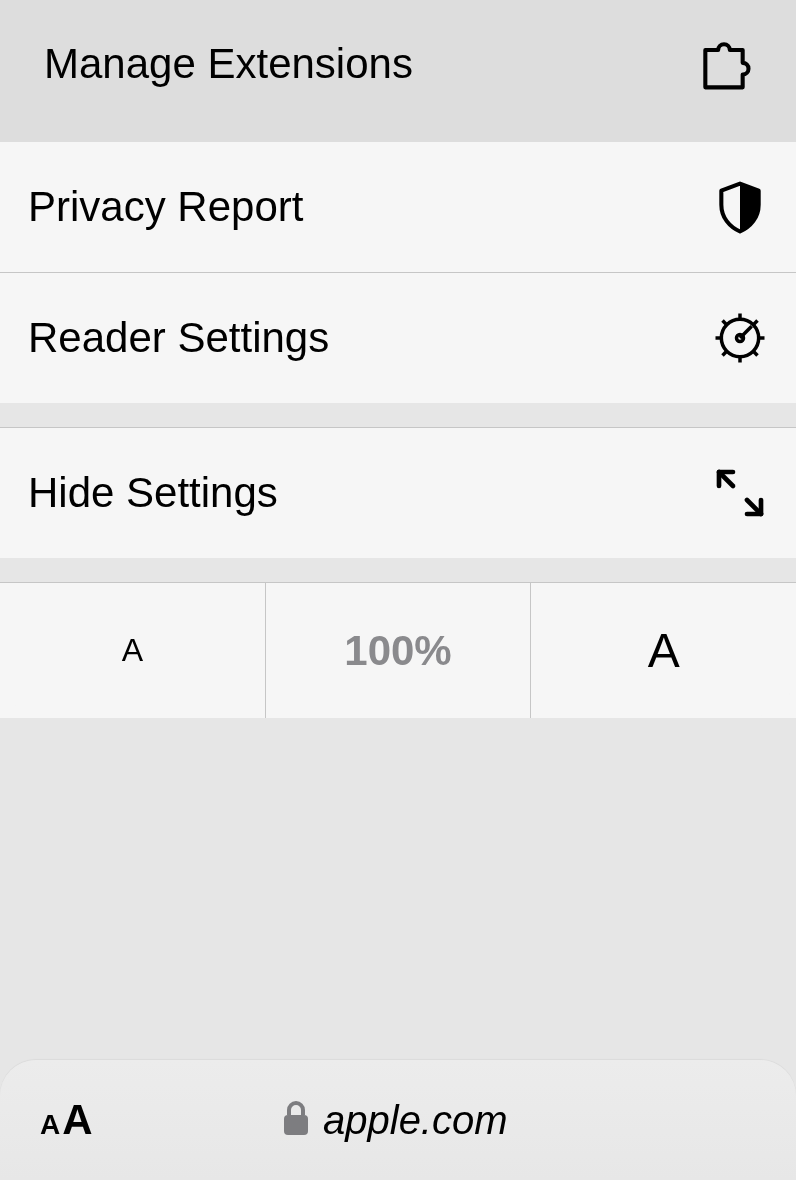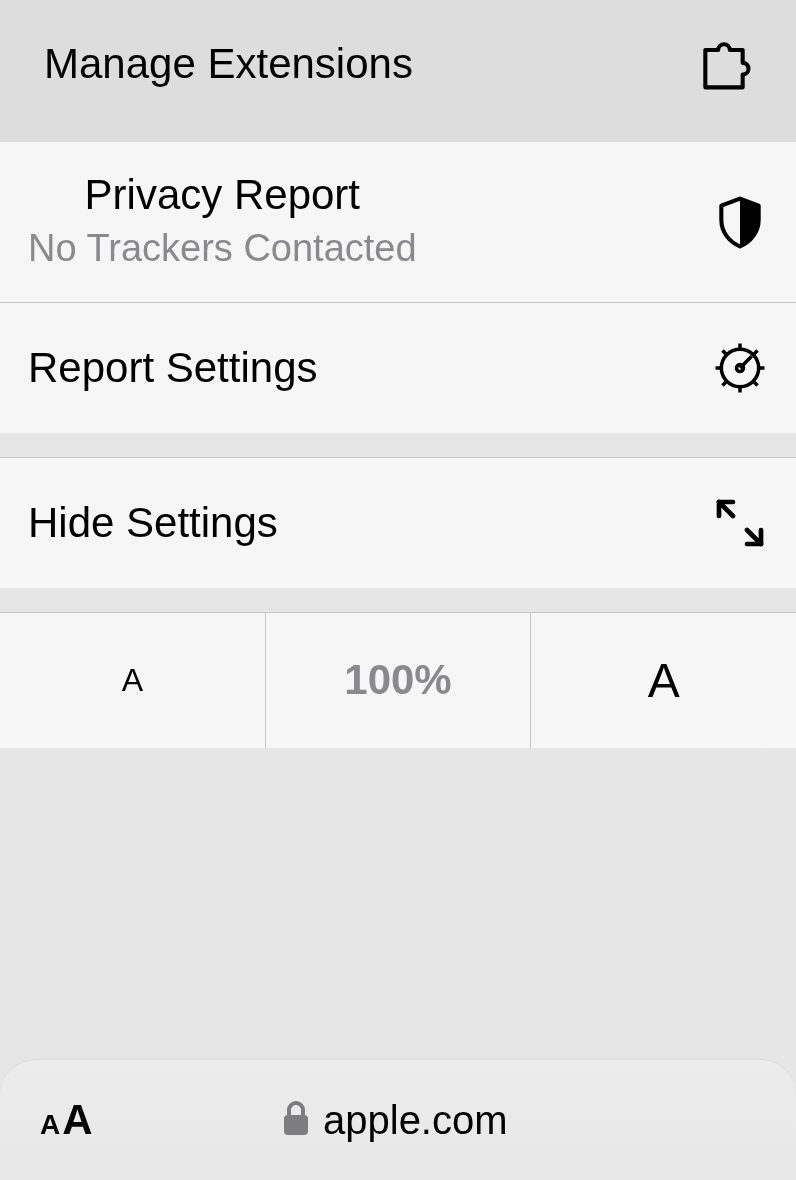--- a/index.html
+++ b/index.html
@@ -10,21 +10,20 @@
     }
     body {
       width: 796px;
       height: 1180px;
       background: #e6e6e6;
       overflow: hidden;
     }
     .menu-panel {
       width: 100%;
       background: #6d28d9;
-      text-align: center;
     }
     .top-item {
       background: #DDDDDD;
       padding: 36px 44px 50px 44px;
       display: flex;
       align-items: center;
       justify-content: space-between;
     }
     .top-item .label {
       font-size: 42px;
@@ -144,20 +143,21 @@
     .toolbar-aa .lg {
       font-size: 42px;
       font-weight: 600;
     }
     .url-area {
       flex: 1;
       display: flex;
       align-items: center;
       justify-content: center;
       gap: 12px;
+      font-style: italic;
     }
     .url-text {
       font-size: 40px;
       color: #000;
     }
     .bottom-spacer {
       height: 150px;
       background: #e6e6e6;
     }
     .lock-icon svg {
@@ -176,32 +176,31 @@
       <svg viewBox="0 0 48 48" fill="none" stroke="#000" stroke-width="3.5" stroke-linejoin="round" stroke-linecap="round">
         <path d="M8 12 h11 a5 5 0 1 1 10 0 h11 v11 a5 5 0 1 1 0 10 v11 h-32 z"></path>
       </svg>
     </span>
   </div>
 
   <div class="section-group">
     <div class="item">
       <div class="item-textcol">
         <span class="label">Privacy Report</span>
-        <span class="sublabel">No Trackers Contacted</span>
       </div>
       <span class="icon">
         <svg viewBox="0 0 48 48" stroke="#000" stroke-width="3.5" fill="none" stroke-linejoin="round">
           <path d="M24 4 L40 10 V22 C40 33 33 41 24 45 C15 41 8 33 8 22 V10 Z"></path>
           <path d="M24 4 V45 C33 41 40 33 40 22 V10 Z" fill="#000" stroke="none"></path>
         </svg>
       </span>
     </div>
     <div class="divider"></div>
     <div class="item">
-      <span class="label">Report Settings</span>
+      <span class="label">Reader Settings</span>
       <span class="icon">
         <svg viewBox="0 0 48 48" stroke="#000" stroke-width="3" fill="none">
           <circle cx="24" cy="24" r="16"></circle>
           <circle cx="24" cy="24" r="3"></circle>
           <line x1="24" y1="3" x2="24" y2="9"></line>
           <line x1="24" y1="39" x2="24" y2="45"></line>
           <line x1="3" y1="24" x2="9" y2="24"></line>
           <line x1="39" y1="24" x2="45" y2="24"></line>
           <line x1="9" y1="9" x2="13" y2="13"></line>
           <line x1="35" y1="35" x2="39" y2="39"></line>

